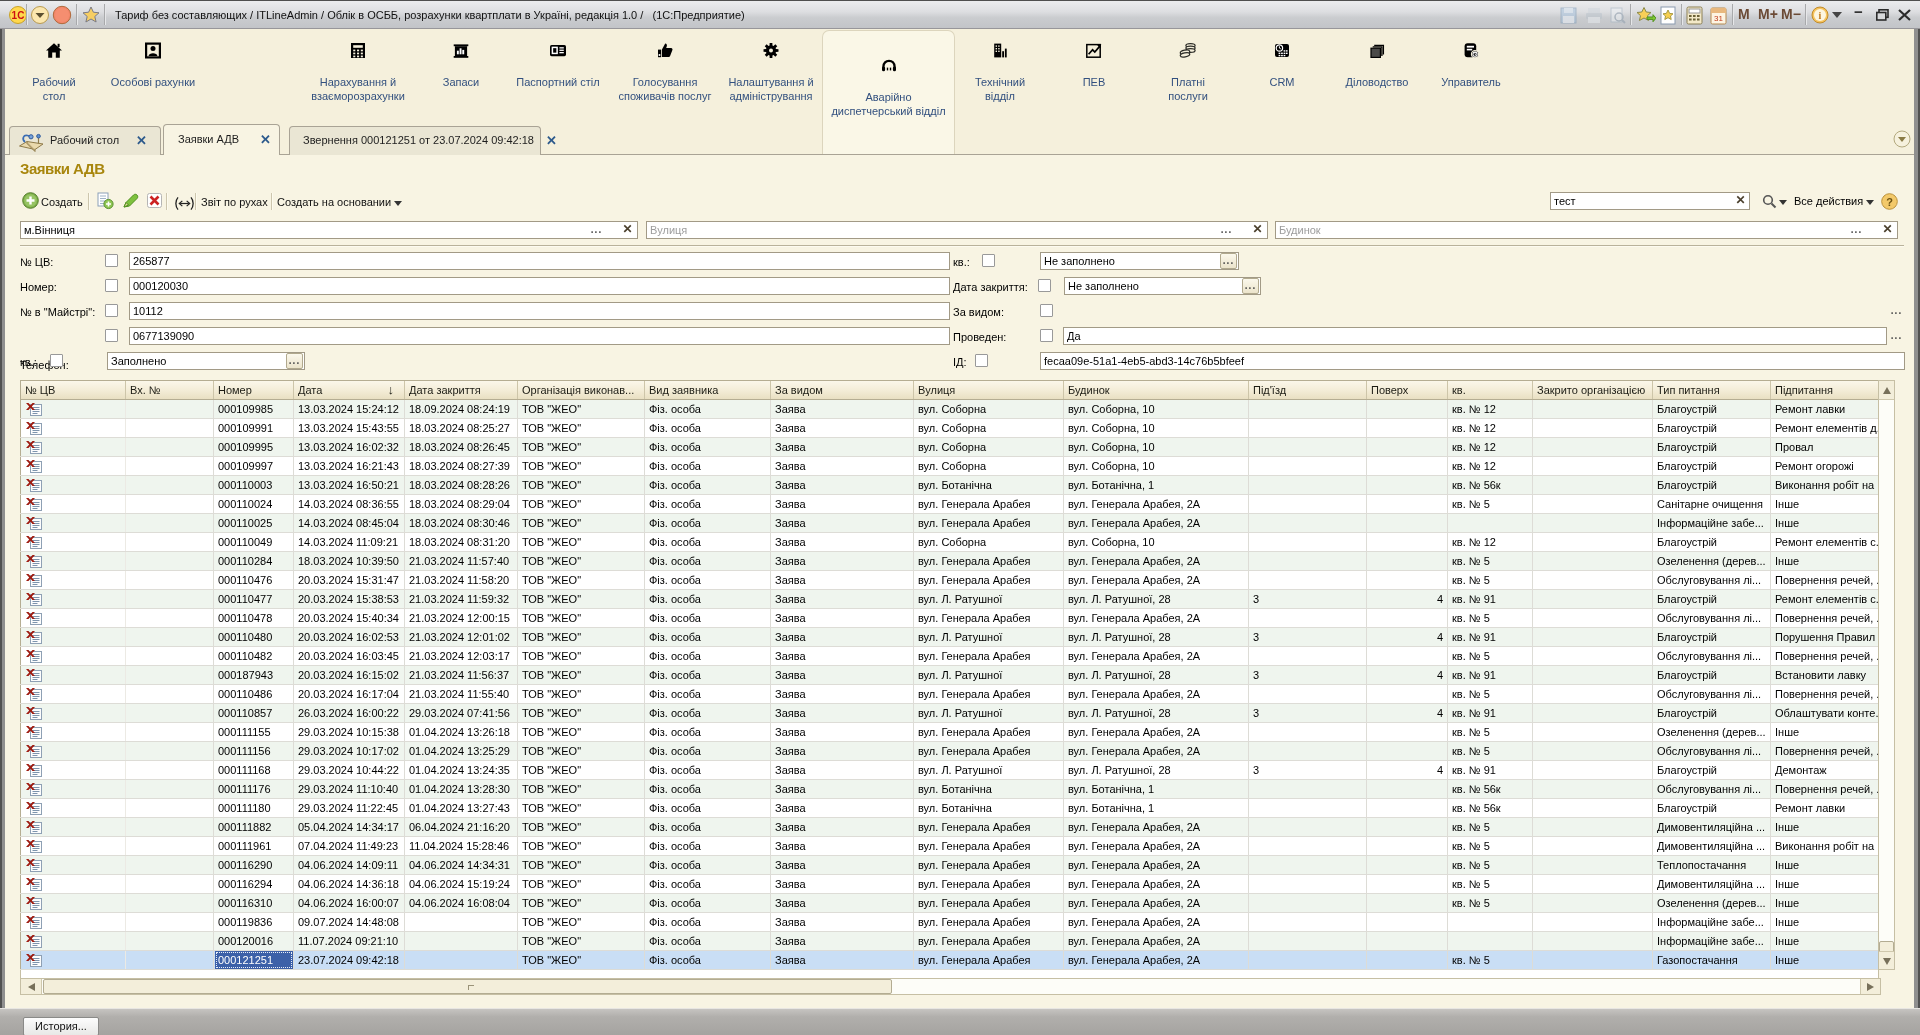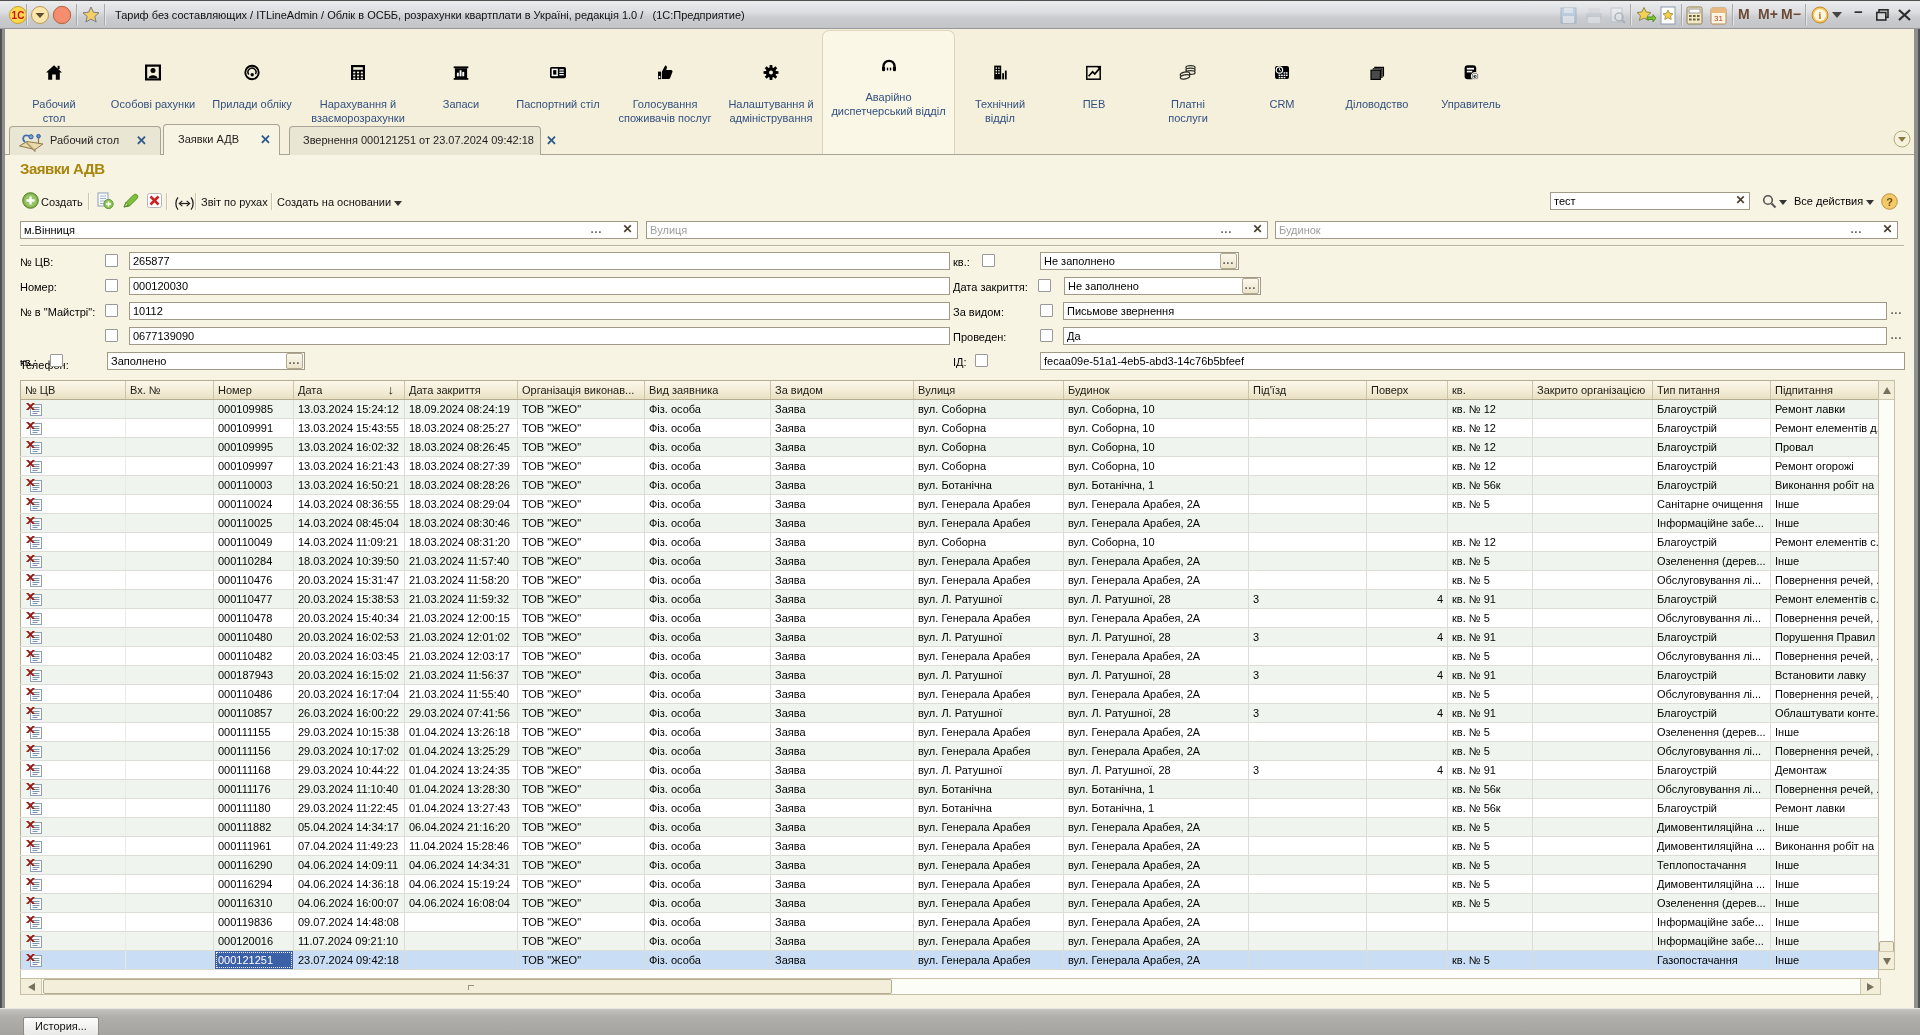--- a/index.html
+++ b/index.html
@@ -4,21 +4,21 @@
 * { margin:0; padding:0; box-sizing:border-box; }
 html,body { width:1920px; height:1035px; overflow:hidden; font-family:"Liberation Sans",sans-serif; font-size:11px; }
 #app { position:absolute; left:0; top:0; width:1920px; height:1035px; background:#f5f0dc; }
 #titlebar { position:absolute; left:0; top:0; width:1920px; height:29px;
   background:linear-gradient(180deg,#ebecee 0%,#dddee1 40%,#cacccf 62%,#c2c4c8 100%);
   border-top:1px solid #4e4e4e; border-bottom:1px solid #97969a; }
 .tbtxt { position:absolute; left:115px; top:8px; color:#111; font-size:11px; }
 .tico { position:absolute; top:4px; }
 .tsep { position:absolute; top:3px; width:1px; height:21px; background:#a8a9ab; box-shadow:1px 0 0 #e6e7e9; }
 .wbtn { position:absolute; top:5px; font-size:13px; color:#333; }
-#ribbon { position:absolute; left:0px; top:38px; width:1908px; height:94px; }
+#ribbon { position:absolute; left:0px; top:16px; width:1908px; height:94px; }
 .sec { position:absolute; top:0; width:190px; height:94px; text-align:center; }
 .sic { margin-top:26px; height:17px; } .sic svg { display:block; margin:0 auto; }
 .slab { margin-top:17px; color:#32507f; font-size:11px; line-height:13.5px; }
 #selpanel { position:absolute; left:822px; top:30px; width:133px; height:124px; background:#faf7e7;
   border:1px solid #dcd5bd; border-bottom:none; border-radius:7px 7px 0 0; text-align:center; }
 #tabstrip { position:absolute; left:0; top:124px; width:1920px; height:31px; }
 #tabline { position:absolute; left:5px; bottom:0; width:1909px; height:1px; background:#a9a395; }
 .tab { position:absolute; top:2px; height:29px; background:#eae6d4; border:1px solid #a9a395; border-bottom:none;
   border-radius:4px 4px 0 0; color:#1d1d1d; }
 .tab.active { background:#f8f4e3; top:0; height:31px; z-index:3; }
@@ -161,30 +161,20 @@
       </div>
 <div class="sec" style="left:58px;">
         <div class="sic">
           <svg width="18" height="17" viewBox="0 0 18 17">
             <rect x="2.1" y="1.6" width="13.8" height="13.8" fill="none" stroke="#000" stroke-width="2.2"></rect>
             <circle cx="9" cy="6.6" r="2.5" fill="#000"></circle>
             <path d="M4.6 14 C4.6 10.2 13.4 10.2 13.4 14 Z" fill="#000"></path>
           </svg>
         </div>
         <div class="slab">Особові рахунки</div>
-      </div>
-<div class="sec" style="left:157px;">
-        <div class="sic">
-          <svg width="18" height="17" viewBox="0 0 18 17">
-            <circle cx="9" cy="8.5" r="6.7" fill="none" stroke="#000" stroke-width="1.9"></circle>
-            <path d="M5.8 10.5 A4 4 0 1 1 12.4 10.2" fill="none" stroke="#000" stroke-width="1.5"></path>
-            <circle cx="9.2" cy="10.8" r="1.7" fill="#000"></circle>
-          </svg>
-        </div>
-        <div class="slab">Прилади обліку</div>
       </div>
 <div class="sec" style="left:263px;">
         <div class="sic">
           <svg width="18" height="17" viewBox="0 0 18 17">
             <rect x="2" y="1" width="14" height="15" fill="#000"></rect>
             <rect x="4.2" y="3.2" width="9.6" height="2.6" fill="#f5f0dc"></rect>
             <g fill="#f5f0dc">
               <rect x="4.2" y="7.6" width="2.1" height="1.7"></rect>
               <rect x="8" y="7.6" width="2.1" height="1.7"></rect>
               <rect x="11.8" y="7.6" width="2.1" height="1.7"></rect>
@@ -451,21 +441,20 @@
     <div class="inp" style="left:102px;top:197px;width:198px;">Заполнено<div class="dots btn" style="right:1px;top:0px;">...</div></div>
 
     <div class="flab" style="left:948px;top:101px;">кв.:</div>
     <div class="cb" style="left:977px;top:99px;"></div>
     <div class="inp" style="left:1035px;top:97px;width:199px;">Не заполнено<div class="dots btn" style="right:1px;top:0px;">...</div></div>
     <div class="flab" style="left:948px;top:126px;">Дата закриття:</div>
     <div class="cb" style="left:1033px;top:124px;"></div>
     <div class="inp" style="left:1059px;top:122px;width:197px;">Не заполнено<div class="dots btn" style="right:1px;top:0px;">...</div></div>
     <div class="flab" style="left:948px;top:151px;">За видом:</div>
     <div class="cb" style="left:1035px;top:149px;"></div>
-    <div class="inp" style="left:1058px;top:147px;width:824px;">Письмове звернення</div>
     <div class="dots" style="left:1883px;top:149px;">...</div>
     <div class="flab" style="left:948px;top:176px;">Проведен:</div>
     <div class="cb" style="left:1035px;top:174px;"></div>
     <div class="inp" style="left:1058px;top:172px;width:824px;">Да</div>
     <div class="dots" style="left:1883px;top:174px;">...</div>
     <div class="flab" style="left:948px;top:201px;text-align:center;">ІД:</div>
     <div class="cb" style="left:970px;top:199px;"></div>
     <div class="inp" style="left:1035px;top:197px;width:865px;">fecaa09e-51a1-4eb5-abd3-14c76b5bfeef</div>
 
     <div id="ghead">

